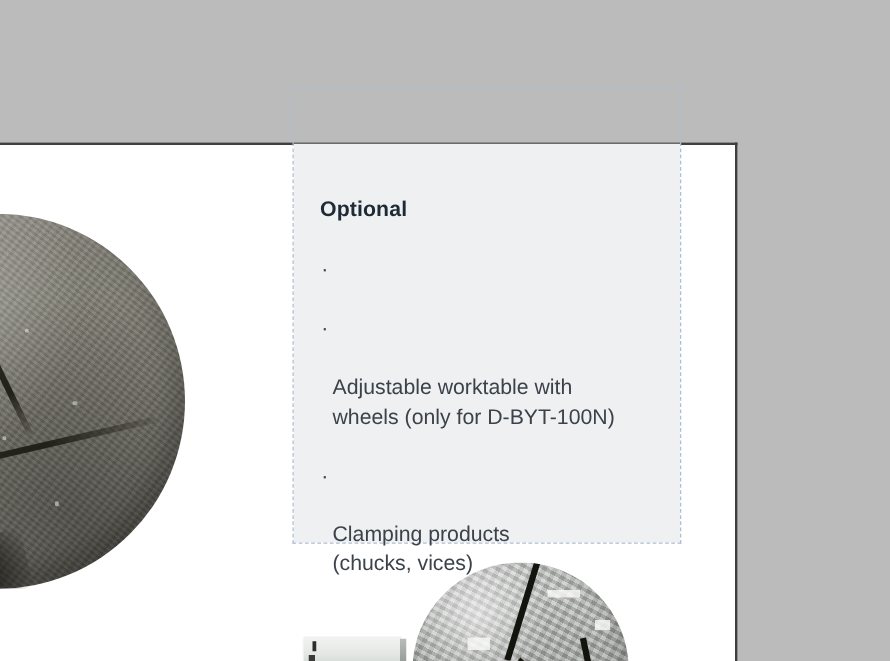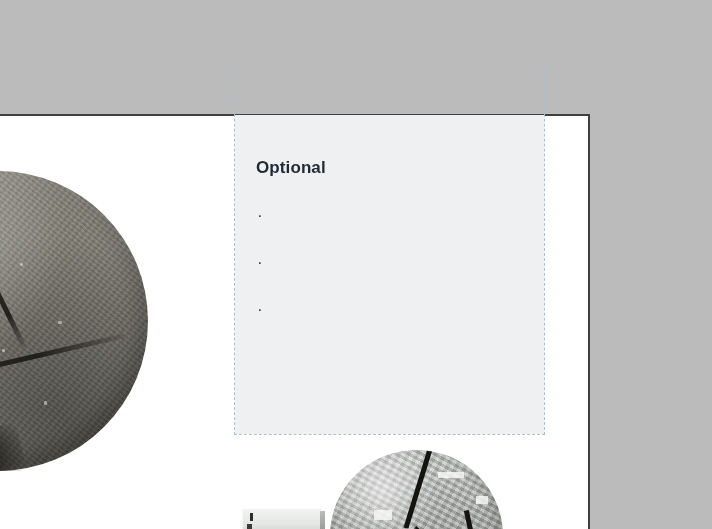--- a/index.html
+++ b/index.html
@@ -223,21 +223,25 @@
   <div id="optional-box"></div>
 
   <div id="optional-content">
     <h2 id="optional-title">Optional</h2>
     <ul id="optional-list">
       <li>
         <span class="bullet">·</span>
       </li>
       <li>
         <span class="bullet">·</span>
+        <span class="txt">Adjustable worktable with
+wheels (only for D-BYT-100N)</span>
       </li>
       <li>
         <span class="bullet">·</span>
+        <span class="txt">Clamping products
+(chucks, vices)</span>
       </li>
 
     </ul>
   </div>
 
 </div>
 
 </body></html>

